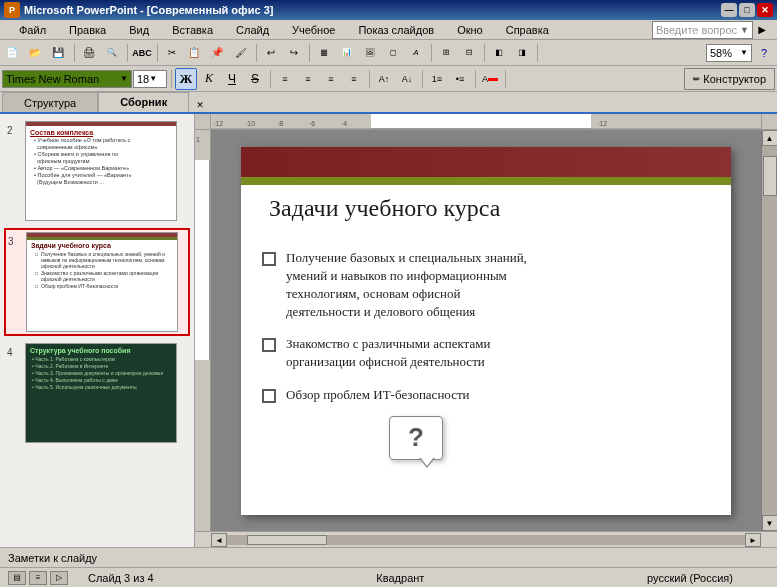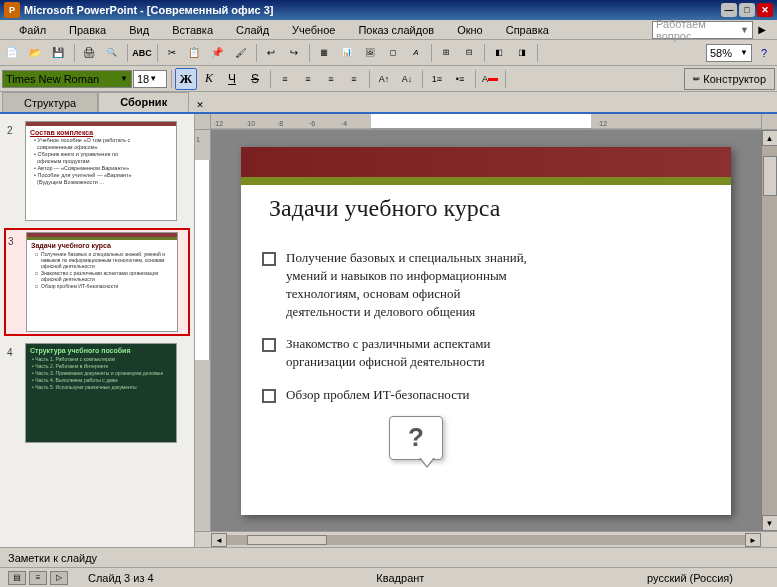--- a/index.html
+++ b/index.html
@@ -96,21 +96,21 @@
   <span class="menu-item">Правка</span>
   <span class="menu-item">Вид</span>
   <span class="menu-item">Вставка</span>
   <span class="menu-item">Слайд</span>
   <span class="menu-item">Учебное</span>
   <span class="menu-item">Показ слайдов</span>
   <span class="menu-item">Окно</span>
   <span class="menu-item">Справка</span>
   <div style="flex:1"></div>
   <div class="help-box" style="max-width:140px;">
-    <span style="color:#999;">Работаем вопрос</span>
+    <span style="color:#999;">Введите вопрос</span>
     <span style="margin-left:auto; font-size:9px; color:#666;">▼</span>
   </div>
   <div class="tb-btn" style="width:18px; margin-right:4px;">▶</div>
 </div>
 
 <div class="toolbar1">
   <div class="tb-btn">📄</div>
   <div class="tb-btn">📂</div>
   <div class="tb-btn">💾</div>
   <div class="tb-sep">

